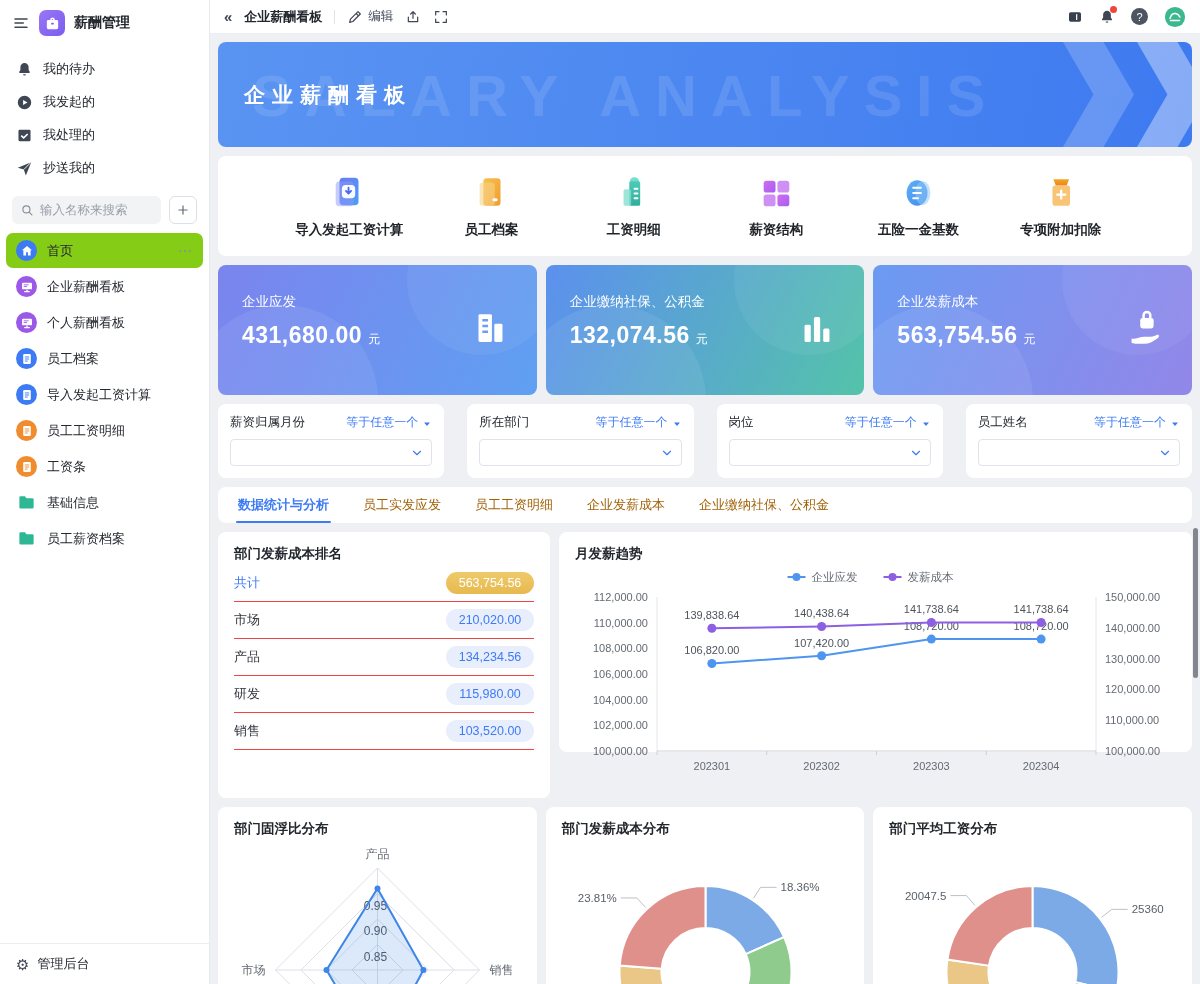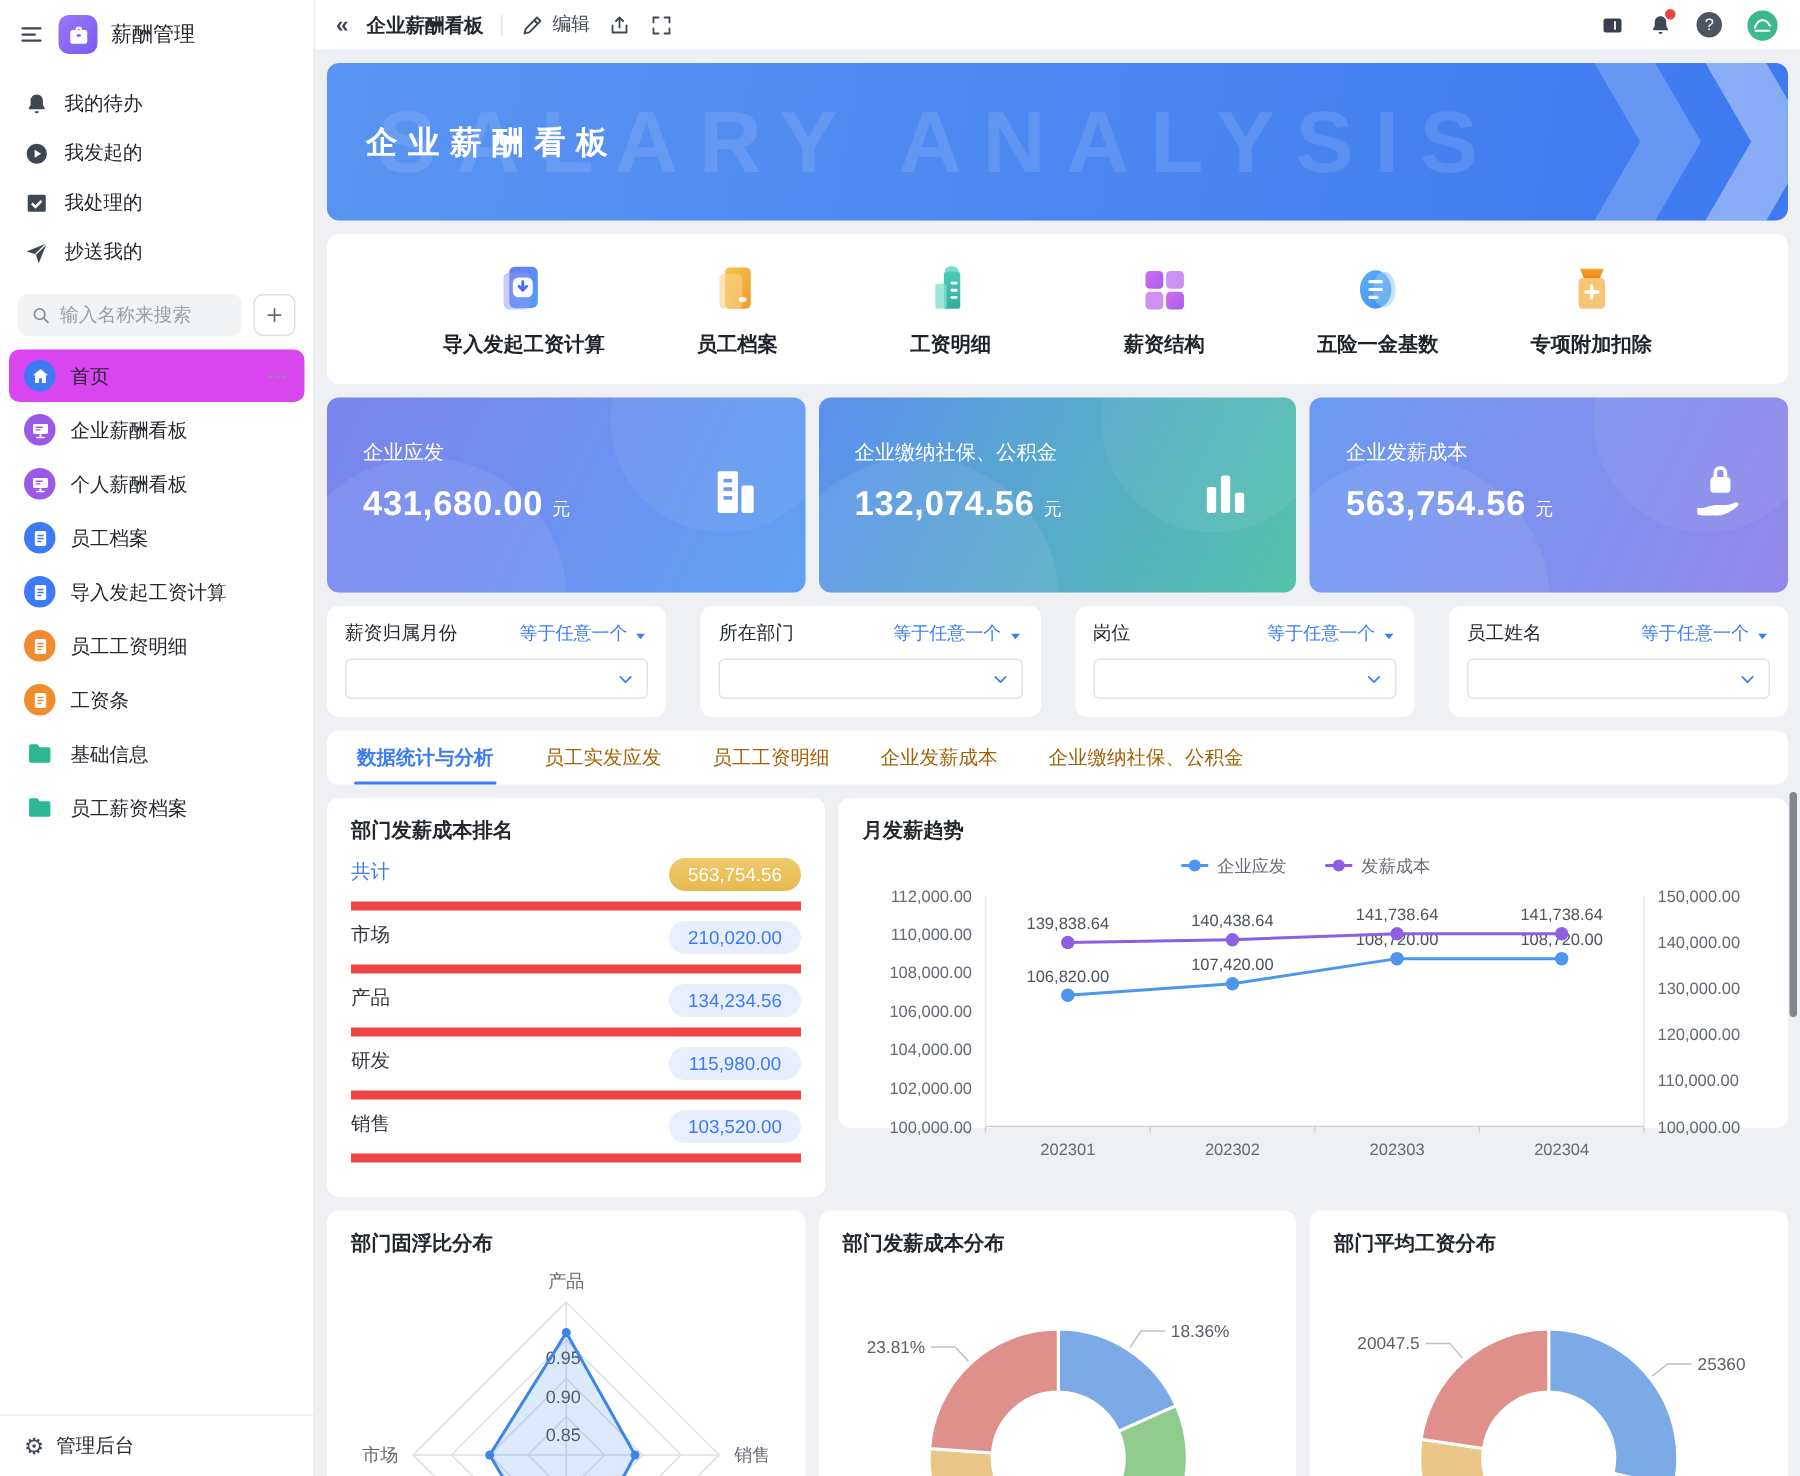--- a/index.html
+++ b/index.html
@@ -7,24 +7,24 @@
   body{font-family:"Liberation Sans","DejaVu Sans",sans-serif;font-size:13px;color:#23272e;background:#eef0f4}
   .app{display:flex;height:100%}
 
   
   .sidebar{width:210px;background:#fff;border-right:1px solid #e8eaee;display:flex;flex-direction:column;flex-shrink:0}
   .sb-header{display:flex;align-items:center;gap:9px;padding:10px 12px 8px}
   .hamburger{color:#3f4654;width:18px;height:18px;cursor:pointer}
   .hamburger svg{width:18px;height:18px}
   .app-logo{width:26px;height:26px;border-radius:7px;background:linear-gradient(135deg,#9a77f5,#7a5cf0);display:flex;align-items:center;justify-content:center}
   .app-logo svg{width:17px;height:17px}
-  .app-title{font-weight:normal;font-size:14px}
+  .app-title{font-weight:bold;font-size:14px}
   .sb-top{padding:8px 0 2px}
   .sb-item{display:flex;align-items:center;gap:10px;padding:7px 10px;margin:1px 6px;border-radius:7px;cursor:pointer}
-  .sb-item.active{background:#d946ef}
+  .sb-item.active{background:#84cc16}
   .sb-ico{width:17px;height:17px;color:#3f4654;flex-shrink:0}
   .sb-ico svg{width:17px;height:17px}
   .sb-label{font-size:13px;color:#23272e;white-space:nowrap}
   .sb-search{display:flex;gap:8px;padding:9px 12px 8px;align-items:center}
   .search-box{flex:1;display:flex;align-items:center;gap:6px;background:#f2f3f5;border-radius:6px;height:28px;padding:0 8px;color:#9aa0aa;cursor:text}
   .search-box .s-ico{width:14px;height:14px;color:#8a909a}
   .search-box .s-ico svg{width:14px;height:14px}
   .placeholder{font-size:12.5px;color:#9aa0aa}
   .add-btn{width:28px;height:28px;border:1px solid #dcdfe5;border-radius:6px;background:#fff;color:#646a73;cursor:pointer;display:flex;align-items:center;justify-content:center;flex-shrink:0}
   .add-btn svg{width:14px;height:14px}
@@ -102,21 +102,21 @@
   .tab.active{color:#3d7bf5;font-weight:600}
   .tab.active::after{content:"";position:absolute;left:-2px;right:-2px;bottom:0;height:2px;background:#3d7bf5;border-radius:1px}
 
   
   .row1{display:flex;gap:9px;flex-shrink:0}
   .card{background:#fff;border-radius:8px;padding:13px 16px}
   .rank-card{width:332px;height:266px;flex-shrink:0}
   .trend-card{flex:1;height:220px;min-width:0}
   .panel-title{font-size:13.5px;font-weight:600;color:#23272e}
   .rank-rows{margin-top:2px}
-  .rank-row{display:flex;justify-content:space-between;align-items:flex-start;padding:7px 0;border-bottom:6px solid #ef4444}
+  .rank-row{display:flex;justify-content:space-between;align-items:center;padding:7px 0;border-bottom:1px solid #ef4444}
   .rank-label{font-size:13px;color:#33383f}
   .rank-badge{min-width:88px;text-align:center;padding:4px 12px;border-radius:13px;background:#e8eefb;color:#3d7bf5;font-size:12.5px}
   .rank-row.total .rank-badge{background:linear-gradient(180deg,#efca6b,#e7b94f);color:#fff}
   .rank-row.total .rank-label{color:#3d7bf5}
 
   
   .row2{display:flex;gap:9px;height:300px;flex-shrink:0}
   .row2 .card{flex:1;min-width:0;overflow:hidden}
   .chart{margin-top:2px}
   .chart svg{font-family:inherit;display:block}

